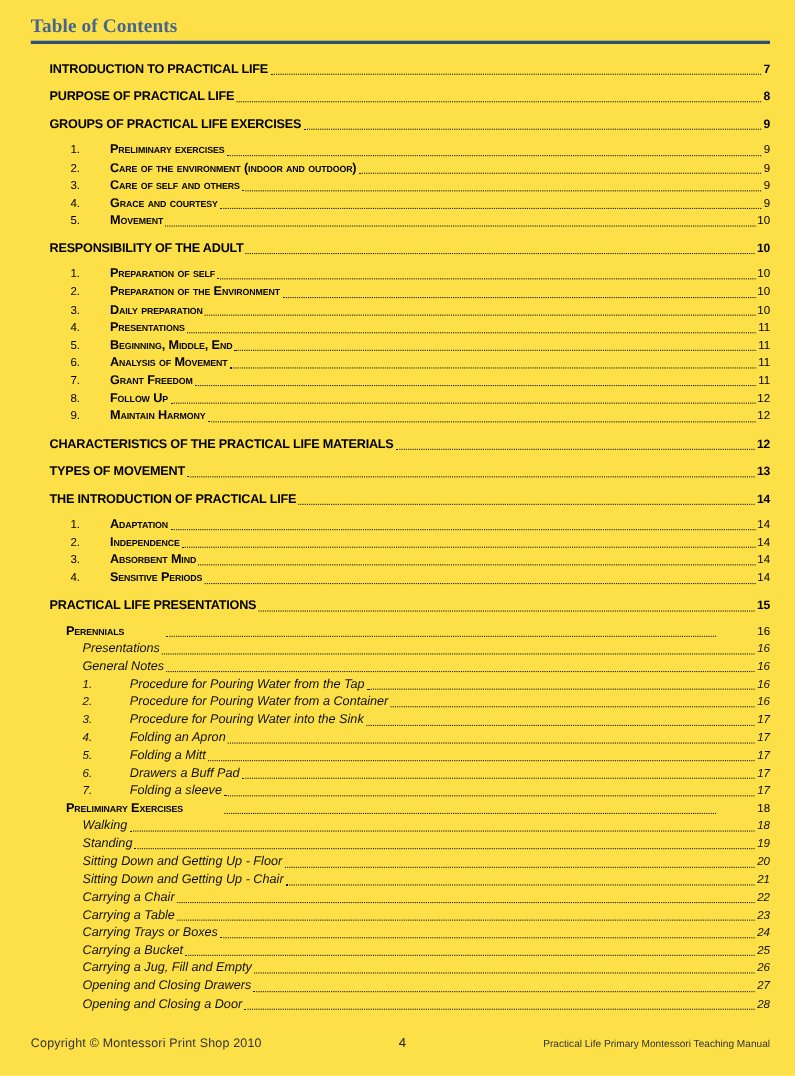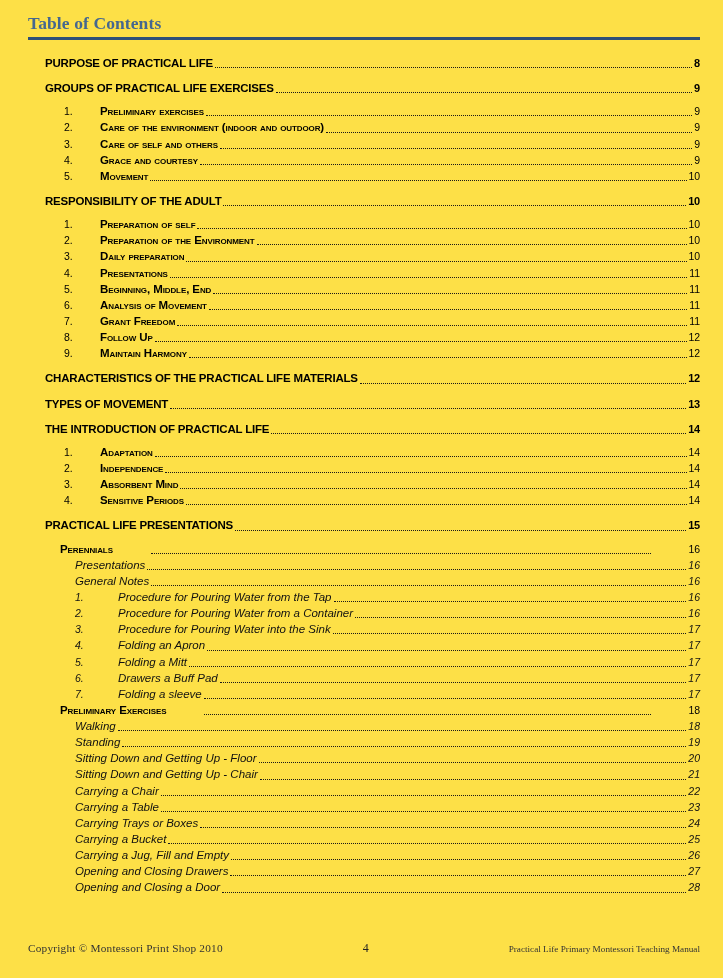--- a/index.html
+++ b/index.html
@@ -84,38 +84,44 @@
   }
   .italic{padding-left:47px;}
   .numitalic{padding-left:47px;}
   .numitalic .num{width:43px;font-size:10.5px;}
   .italic .page-num,.numitalic .page-num{font-size:10.5px;}
 
   
   .footer{
     position:absolute;left:28px;right:23px;top:941px;
     display:flex;align-items:baseline;
-    font-family:Liberation Serif, serif;color:#333;
+    font-family:Liberation Sans, sans-serif;color:#333;
   }
   .f-left{flex:none;font-size:11.3px;letter-spacing:0.2px;}
   .f-page{flex:1 1 auto;text-align:center;font-size:12px;color:#222;}
   .f-right{flex:none;font-size:9.2px;text-align:right;}
 </style>
 </head>
 <body>
 
 <div class="page">
 
   <div class="header">
     <div class="title">Table of Contents</div>
   </div>
 
   <div class="toc">
       <div class="row h1">
 
+      <span class="label">INTRODUCTION TO PRACTICAL LIFE</span>
+      <span class="leader"></span>
+      <span class="page-num">7</span>
+    </div>
+      <div class="row h1">
+
       <span class="label">PURPOSE OF PRACTICAL LIFE</span>
       <span class="leader"></span>
       <span class="page-num">8</span>
     </div>
       <div class="row h1">
 
       <span class="label">GROUPS OF PRACTICAL LIFE EXERCISES</span>
       <span class="leader"></span>
       <span class="page-num">9</span>
     </div>

